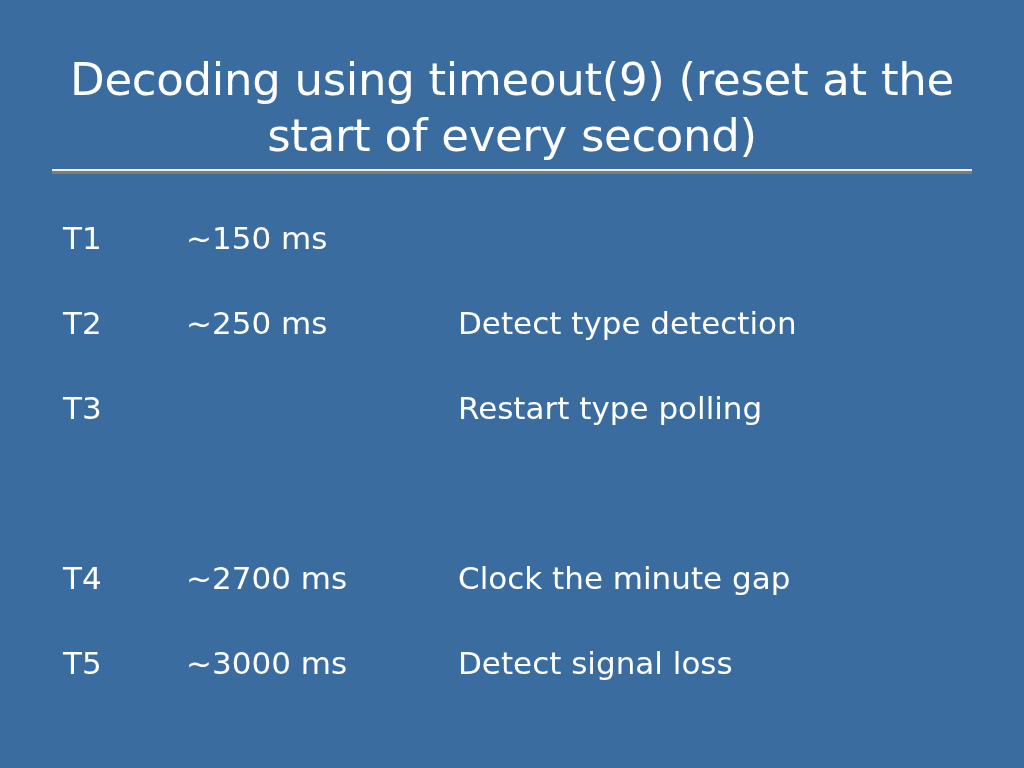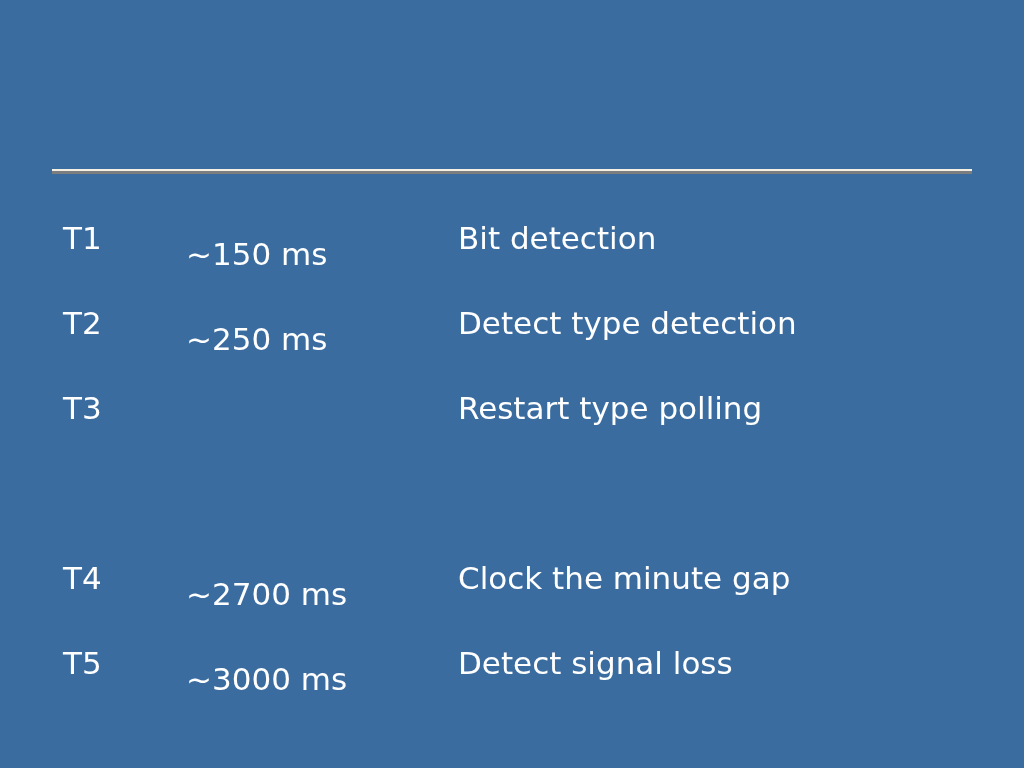--- a/index.html
+++ b/index.html
@@ -89,46 +89,49 @@
 
   .col-id {
     position: absolute;
     left: 63px;
     top: 0;
   }
 
   .col-duration {
     position: absolute;
     left: 186px;
-    top: 16px;
+    top: 0;
   }
 
   .col-description {
     position: absolute;
     left: 458px;
     top: 0;
   }
 </style>
 </head>
 <body>
 
 <div class="slide">
 
+  <div class="title-block">
+    <h1 class="slide-title">Decoding using timeout(9) (reset at the
+start of every second)</h1>
+  </div>
 
   <div class="title-divider">
     <div class="edge-light"></div>
     <div class="edge-shadow"></div>
   </div>
 
   <div class="body-block">
 
     <div class="timer-row">
       <span class="col-id">T1</span>
       <span class="col-duration">~150 ms</span>
-      <span class="col-description">Bit detection</span>
     </div>
 
     <div class="timer-row">
       <span class="col-id">T2</span>
       <span class="col-duration">~250 ms</span>
       <span class="col-description">Detect type detection</span>
     </div>
 
     <div class="timer-row">
       <span class="col-id">T3</span>

